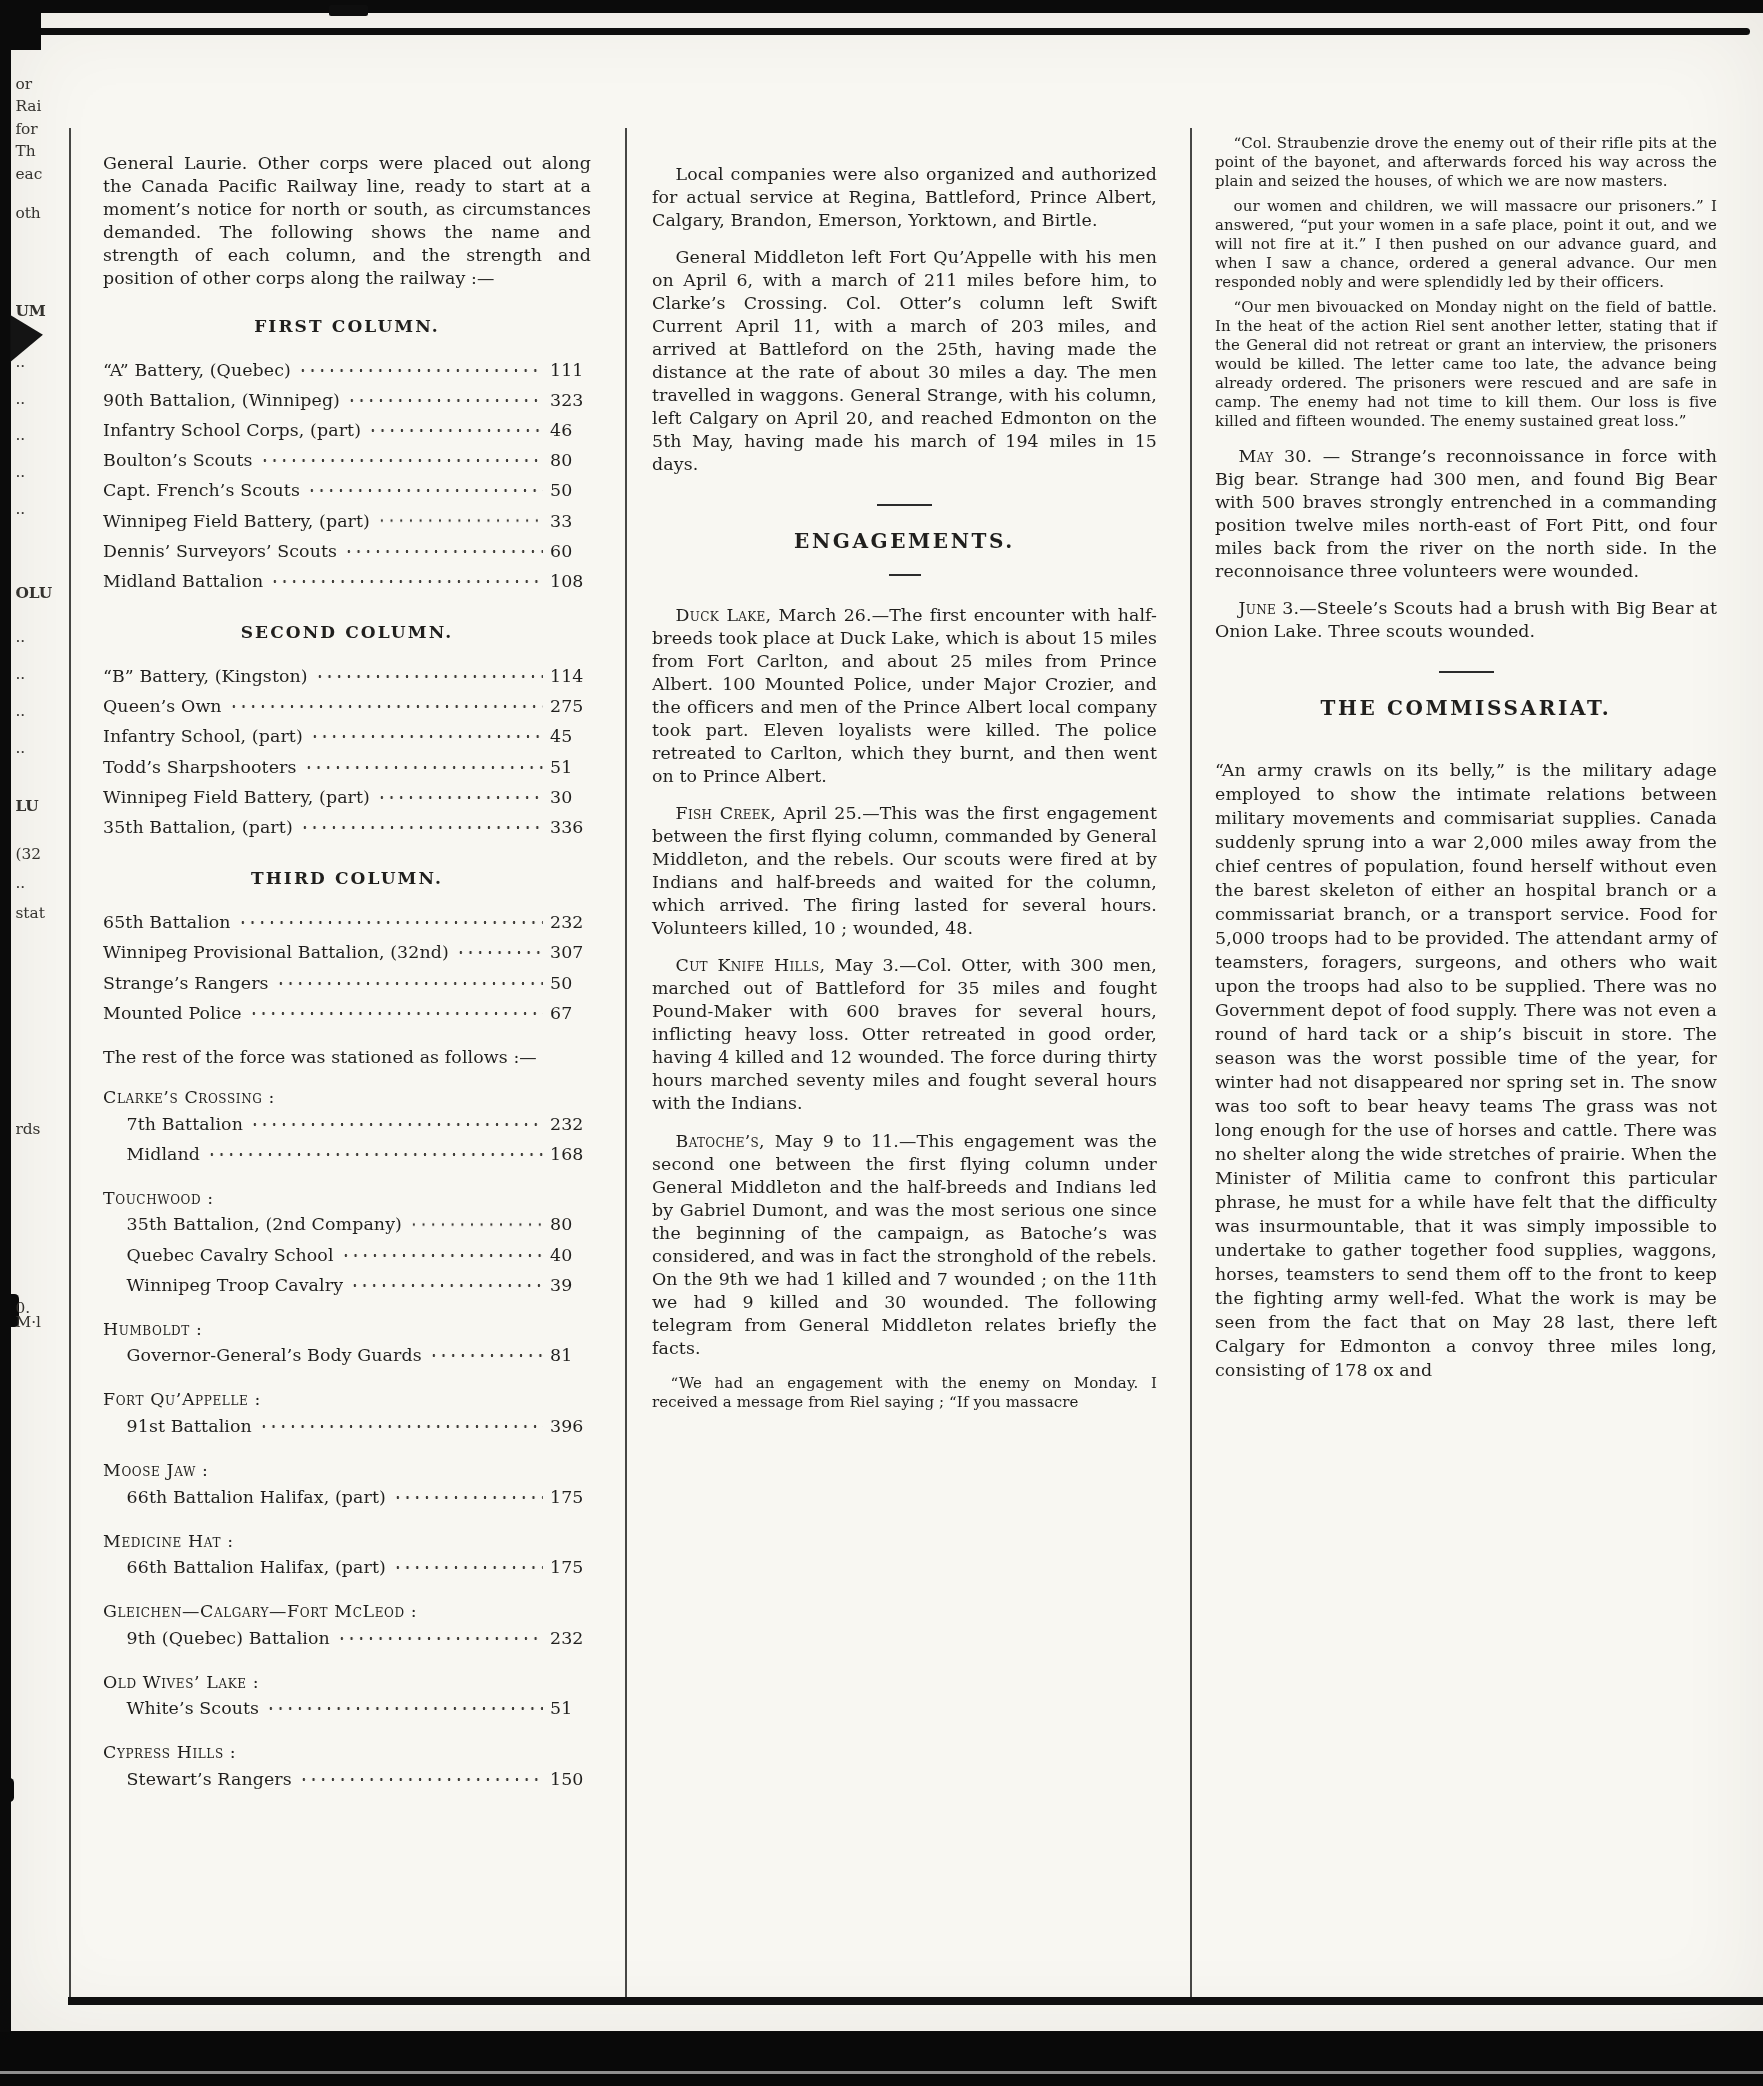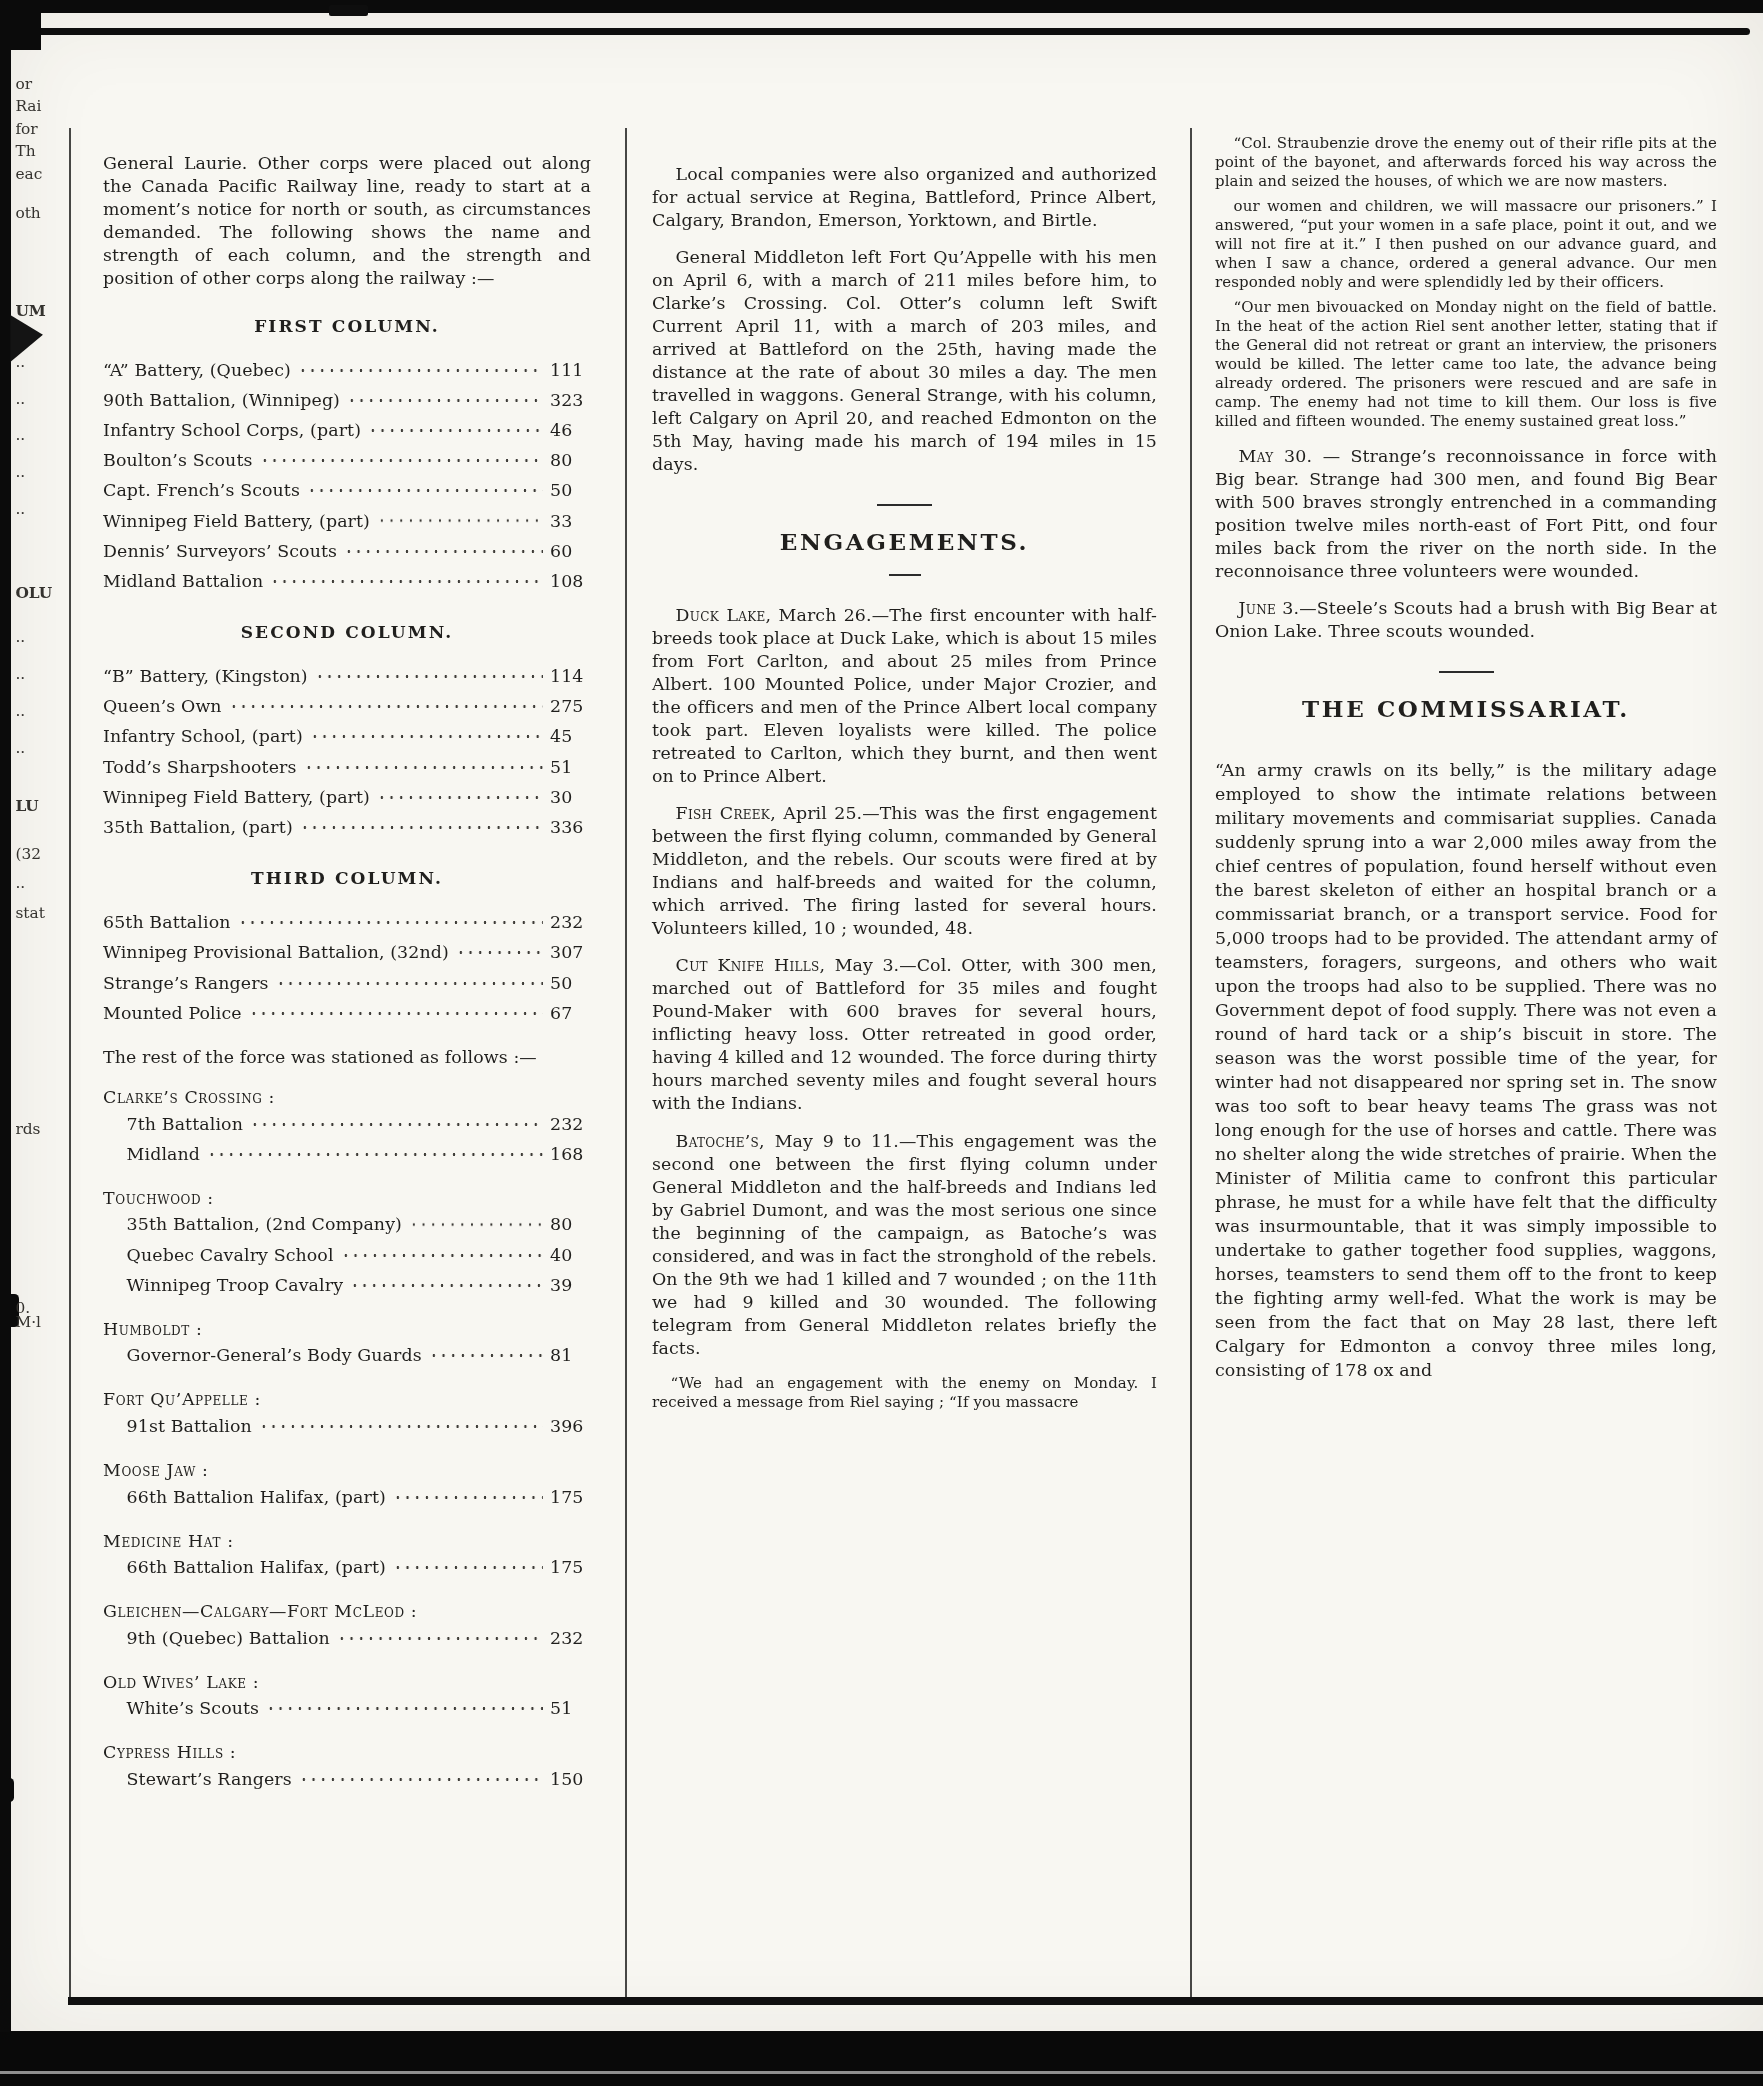--- a/index.html
+++ b/index.html
@@ -40,21 +40,21 @@
          letter-spacing:0.1px; }
   #col1 { left:103px;  top:152px; width:488px; }
   #col2 { left:652px; top:163px; width:505px; }
   #col3 { left:1215px; top:134px; width:502px; }
 
   .col p { margin-bottom:14.4px; text-indent:23.6px; }
   .col p.no-indent { text-indent:0; }
 
   .col-heading { text-align:center; font-weight:700; font-size:17px; letter-spacing:2.1px;
                  margin:24.6px 0 17.4px; }
-  .big-heading { text-align:center; font-weight:700; font-size:23px; letter-spacing:2.6px; }
+  .big-heading { text-align:center; font-weight:700; font-size:20px; letter-spacing:2.6px; }
 
   .rule-a { width:55px; height:2.1px; background:#2b2b2b; margin:28px auto 23.6px; }
   .rule-b { width:32px;  height:2.1px; background:#2b2b2b; margin:20.5px auto 28px; }
 
   .roster-row { display:flex; align-items:baseline; padding:3.6px 0; text-align:left; }
   .roster-name { flex:0 0 auto; }
   .leader { flex:1 1 auto; height:5.1px; margin:0 7.2px; align-self:center;
             background-image: radial-gradient(circle, #3e3c38 1.2px, rgba(0,0,0,0) 1.5px);
             background-size: 9.7px 5.1px; background-repeat: repeat-x; background-position: 0 55%; }
   .roster-num { flex:0 0 auto; min-width:41px; text-align:left; }

